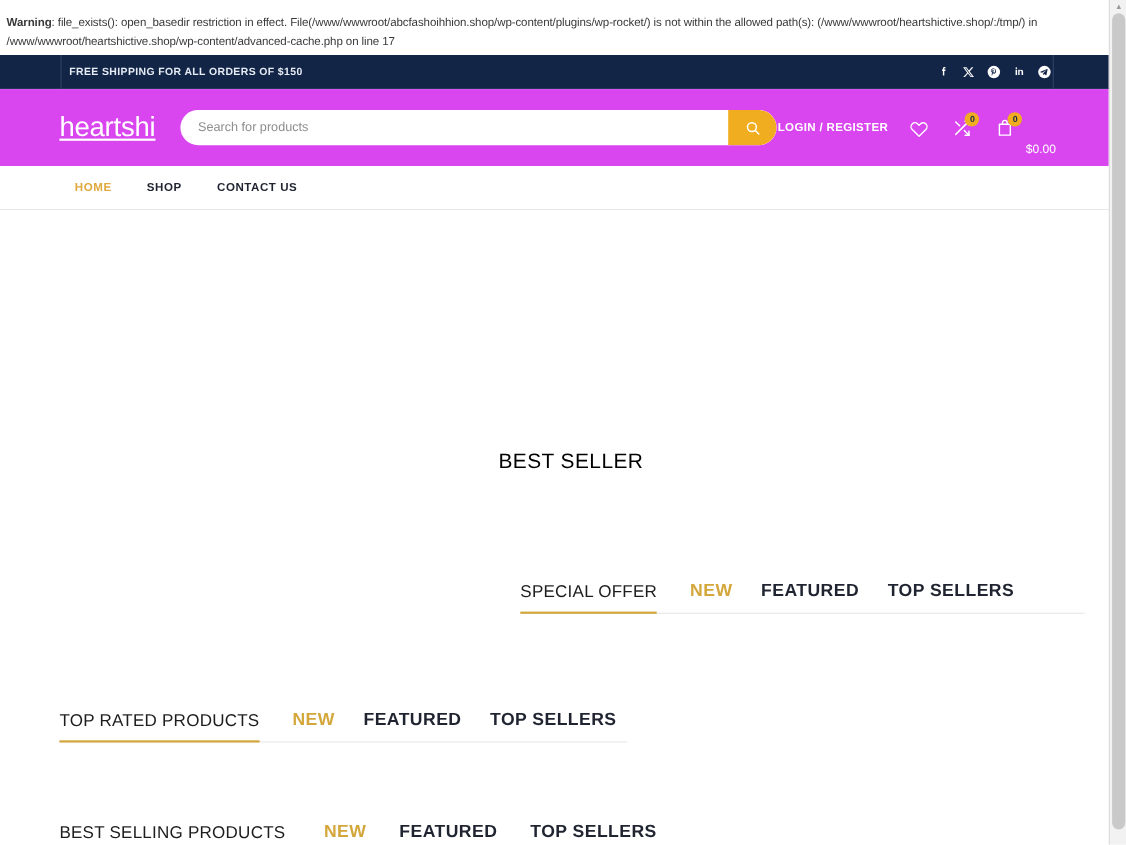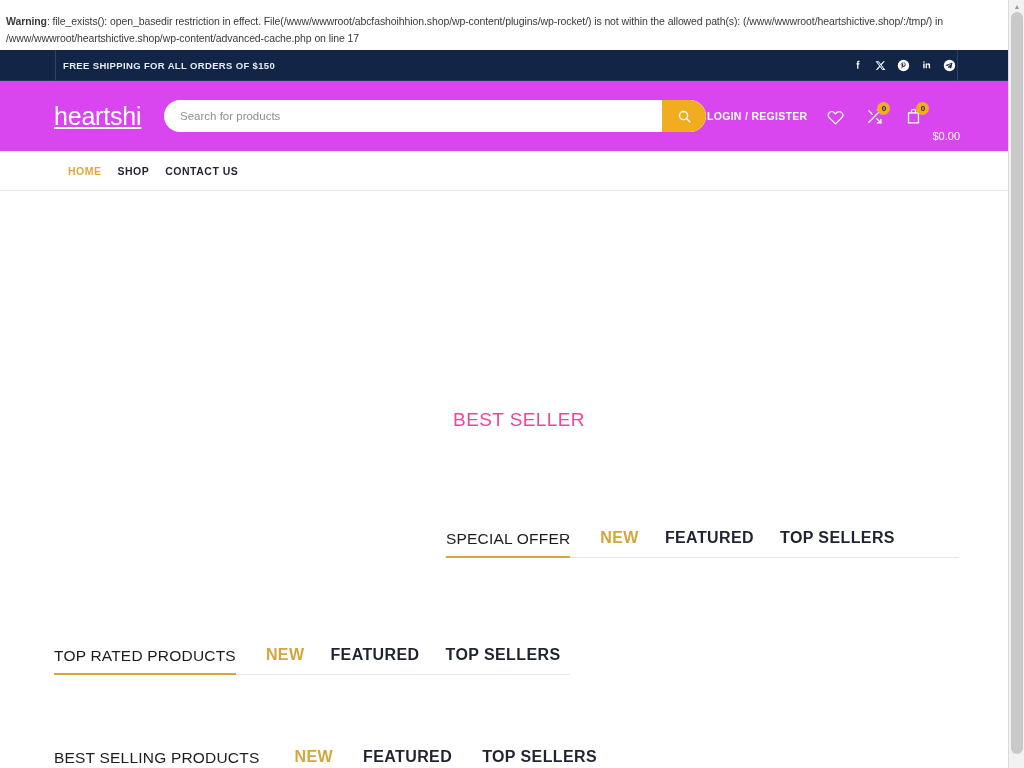--- a/index.html
+++ b/index.html
@@ -197,41 +197,41 @@
     background: #ffffff;
     border-bottom: 1px solid #e8e8e8;
     display: flex;
     align-items: center;
   }
   .nav-inner {
     position: absolute;
     left: 68px;
     display: flex;
     align-items: flex-end;
-    gap: 16px;
+    gap: 32px;
   }
   .nav-item {
     font-size: 10.5px;
     font-weight: 700;
     letter-spacing: 0.5px;
     color: #1f2430;
     text-decoration: none;
     cursor: pointer;
     white-space: nowrap;
   }
   .nav-item.active { color: #e0a83c; }
 
   
   .content { position: relative; background: #ffffff; }
 
   .section-title {
     text-align: center;
     font-size: 19px;
     font-weight: 400;
-    color: #ec4899;
+    color: #000000;
     letter-spacing: 0.4px;
     margin-left: 30px;
   }
 
   .tabs-row {
     display: flex;
     align-items: flex-end;
     border-bottom: 1px solid #e7e7e7;
   }
   .tabs-main {
@@ -252,21 +252,21 @@
     padding-bottom: 10px;
     cursor: pointer;
     white-space: nowrap;
   }
   .tab-link.gold { color: #d4a73c; }
 
   
   .blk { position: absolute; }
 
   #best-seller-title   { left: 0;   top: 218px;  width: 1008px; }
-  #special-offer-tabs  { left: 446px; top: 338px; width: 513px; }
+  #special-offer-tabs  { left: 473px; top: 338px; width: 513px; }
   #top-rated-tabs      { left: 54px;  top: 455px; width: 516px; }
   #best-selling-tabs   { left: 54px;  top: 557px; width: 905px; }
 
   .gap-sm { width: 26px; }
   .gap-md { width: 30px; }
   .gap-lg { width: 35px; }
 
   
   .scrollbar {
     position: absolute;

